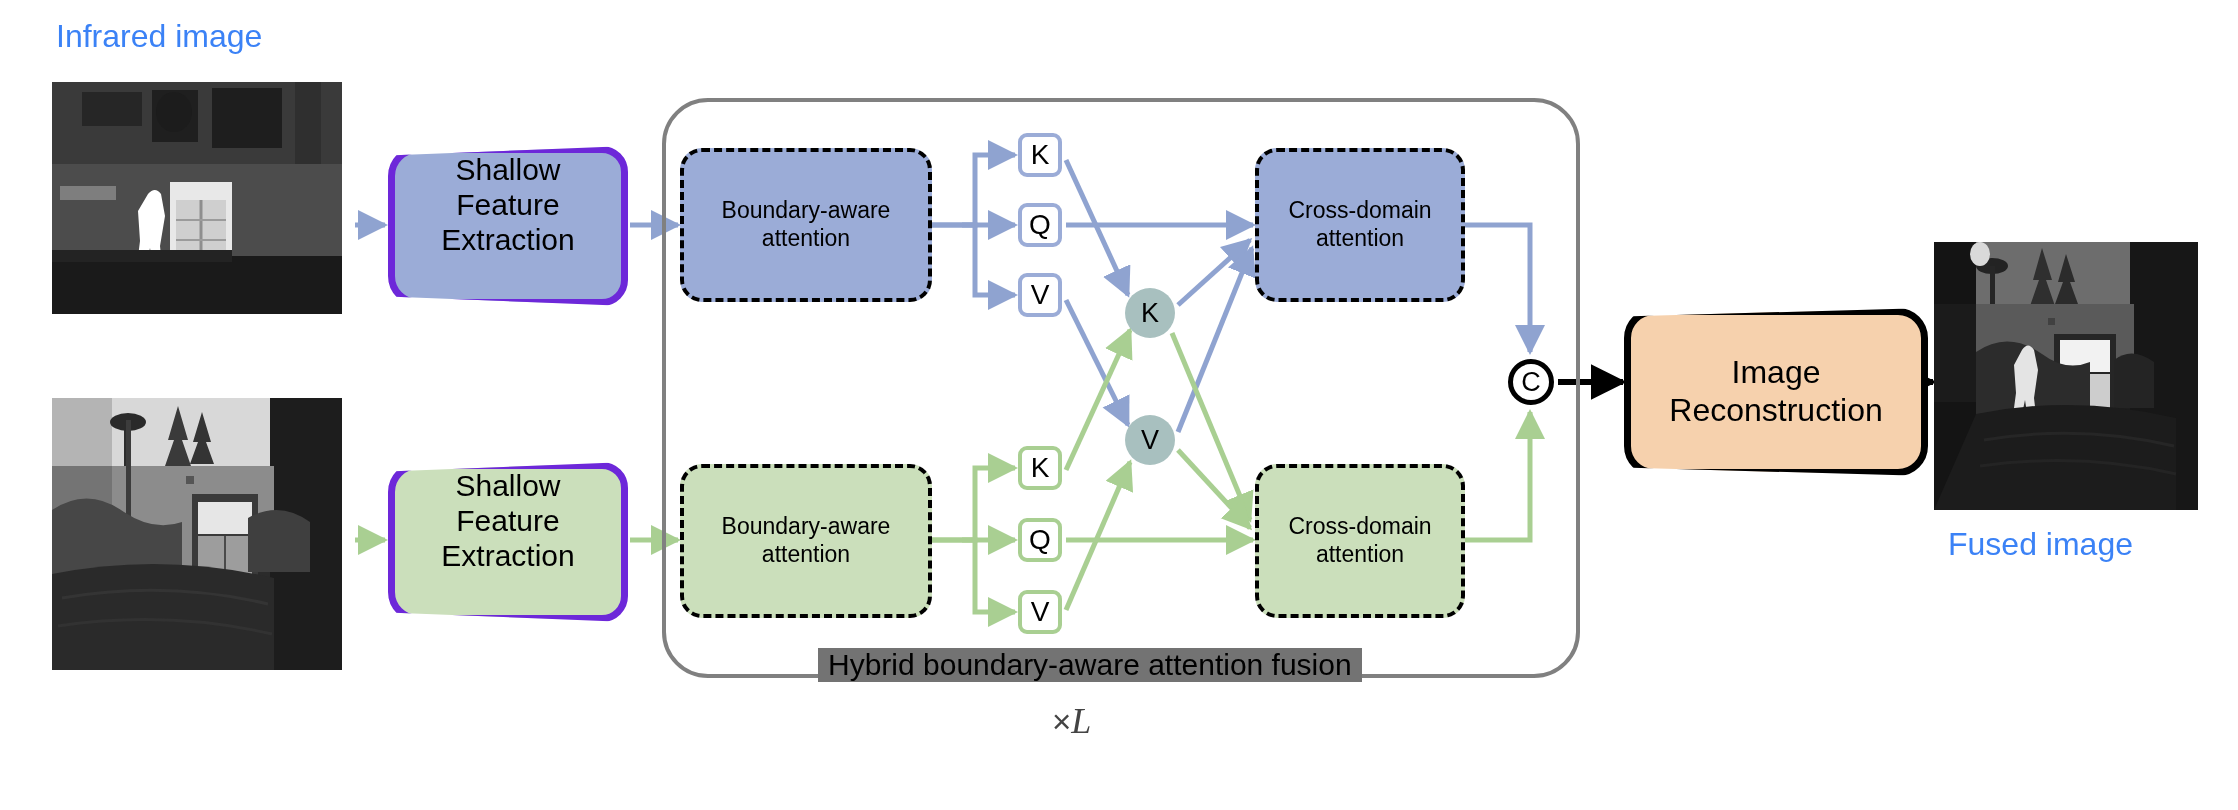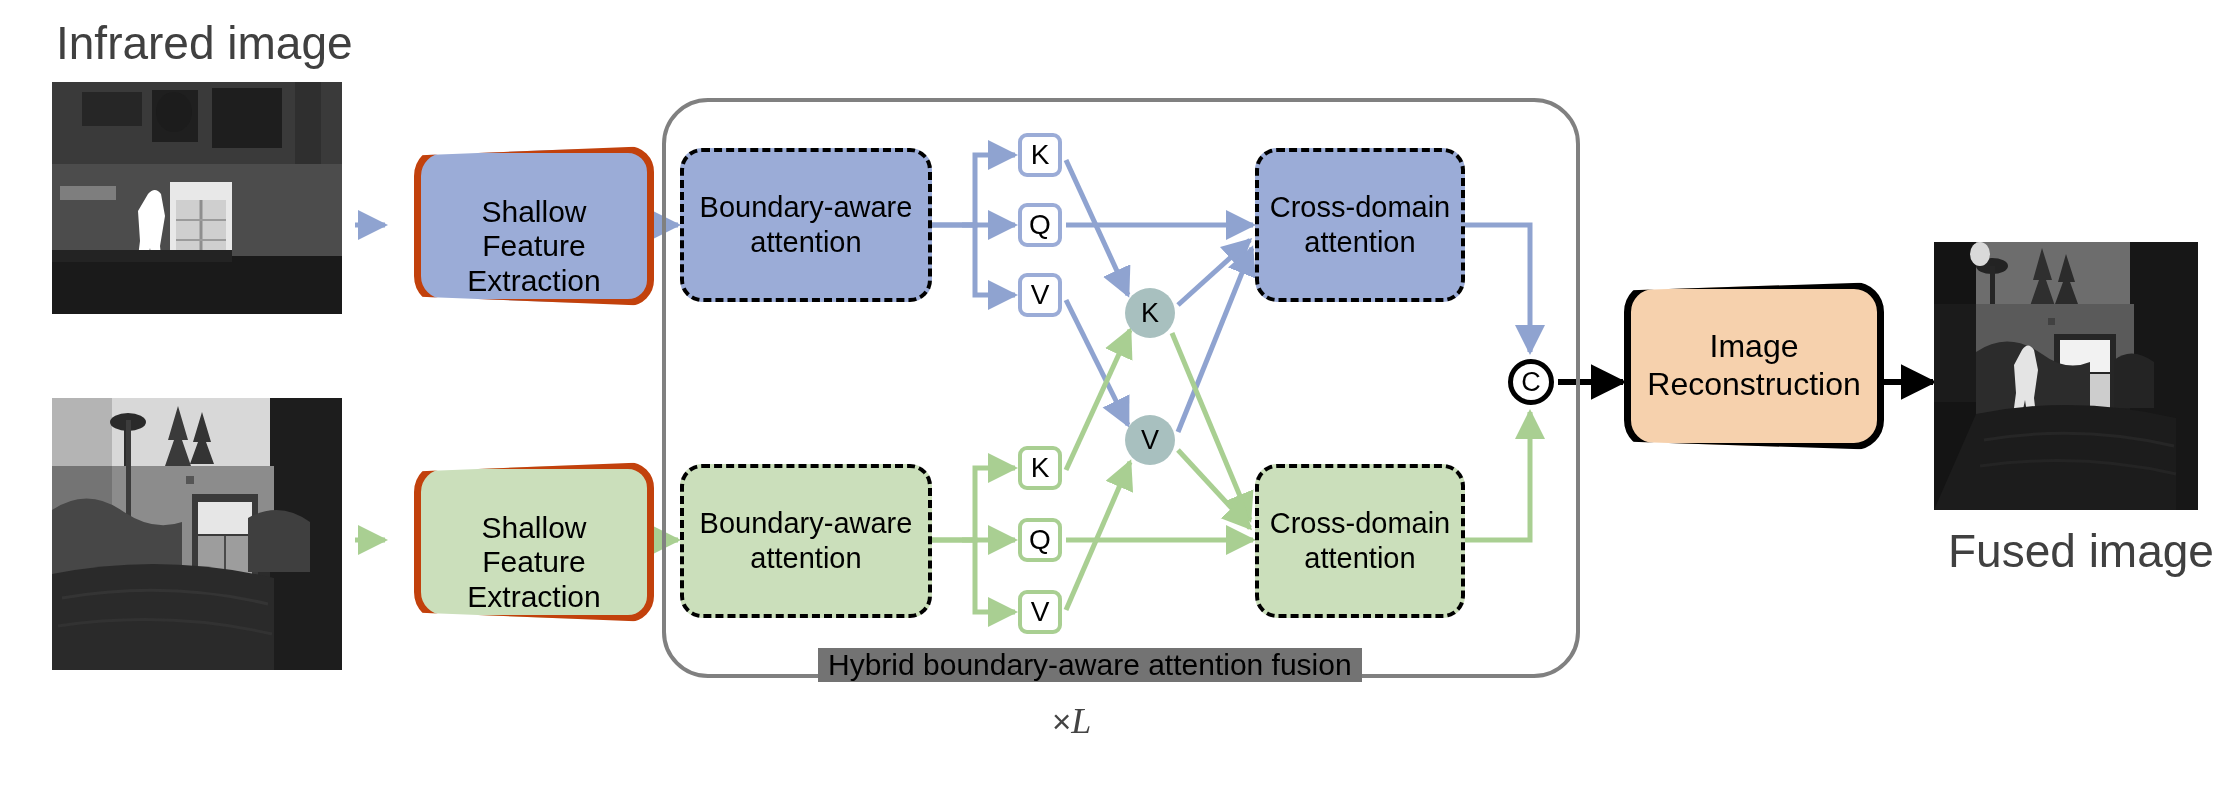--- a/index.html
+++ b/index.html
@@ -15,59 +15,58 @@
     position: relative;
     width: 2238px;
     height: 810px;
     background: #ffffff;
     overflow: hidden;
   }
   .abs { position: absolute; }
 
   
   .caption {
-    font-size: 46px;
-    color: #404040;
+    font-size: 32px;
+    color: #3b82f6;
     white-space: nowrap;
     line-height: 1;
   }
 
   
   .photo {
     border: 0;
     background: #1a1a1a;
     overflow: hidden;
   }
   .photo svg { display: block; }
 
   
   .sfe {
-    border: 7px solid #c2410c;
+    border: 7px solid #6d28d9;
     border-radius: 26px;
     display: flex;
-    align-items: flex-end;
+    align-items: flex-start;
     justify-content: center;
     text-align: center;
     font-size: 30px;
     line-height: 1.16;
     box-sizing: border-box;
-    margin-left: 26px;
   }
   .sfe.ir  { background: #9bacd7; }
   .sfe.vis { background: #cbdfbb; }
 
   
   .dashed {
     border: 4px dashed #000000;
     border-radius: 22px;
     display: flex;
     align-items: center;
     justify-content: center;
     text-align: center;
-    font-size: 29px;
+    font-size: 23px;
     line-height: 1.2;
     box-sizing: border-box;
   }
   .dashed.ir  { background: #9bacd7; }
   .dashed.vis { background: #cbdfbb; }
 
   
   .kqv {
     background: #ffffff;
     border-radius: 9px;
@@ -328,21 +327,21 @@
 
   <div class="abs dashed vis" style="left:1255px; top:464px; width:210px; height:154px;">
     <div>
       <div>Cross-domain</div>
       <div>attention</div>
     </div>
   </div>
 
   <div class="abs concat" style="left:1508px; top:359px;">C</div>
 
-  <div class="abs recon" style="left:1624px; top:282px; width:260px; height:168px;
+  <div class="abs recon" style="left:1624px; top:308px; width:304px; height:168px;
               clip-path: polygon(0% 5%, 100% 0%, 100% 100%, 0% 95%);">
     <div>
       <div>Image</div>
       <div>Reconstruction</div>
     </div>
   </div>
 
   <div class="abs photo" style="left:1934px; top:242px; width:264px; height:268px;">
     <svg width="264" height="268" viewBox="0 0 264 268">
       <rect width="264" height="268" fill="#1e1e1e"></rect>

